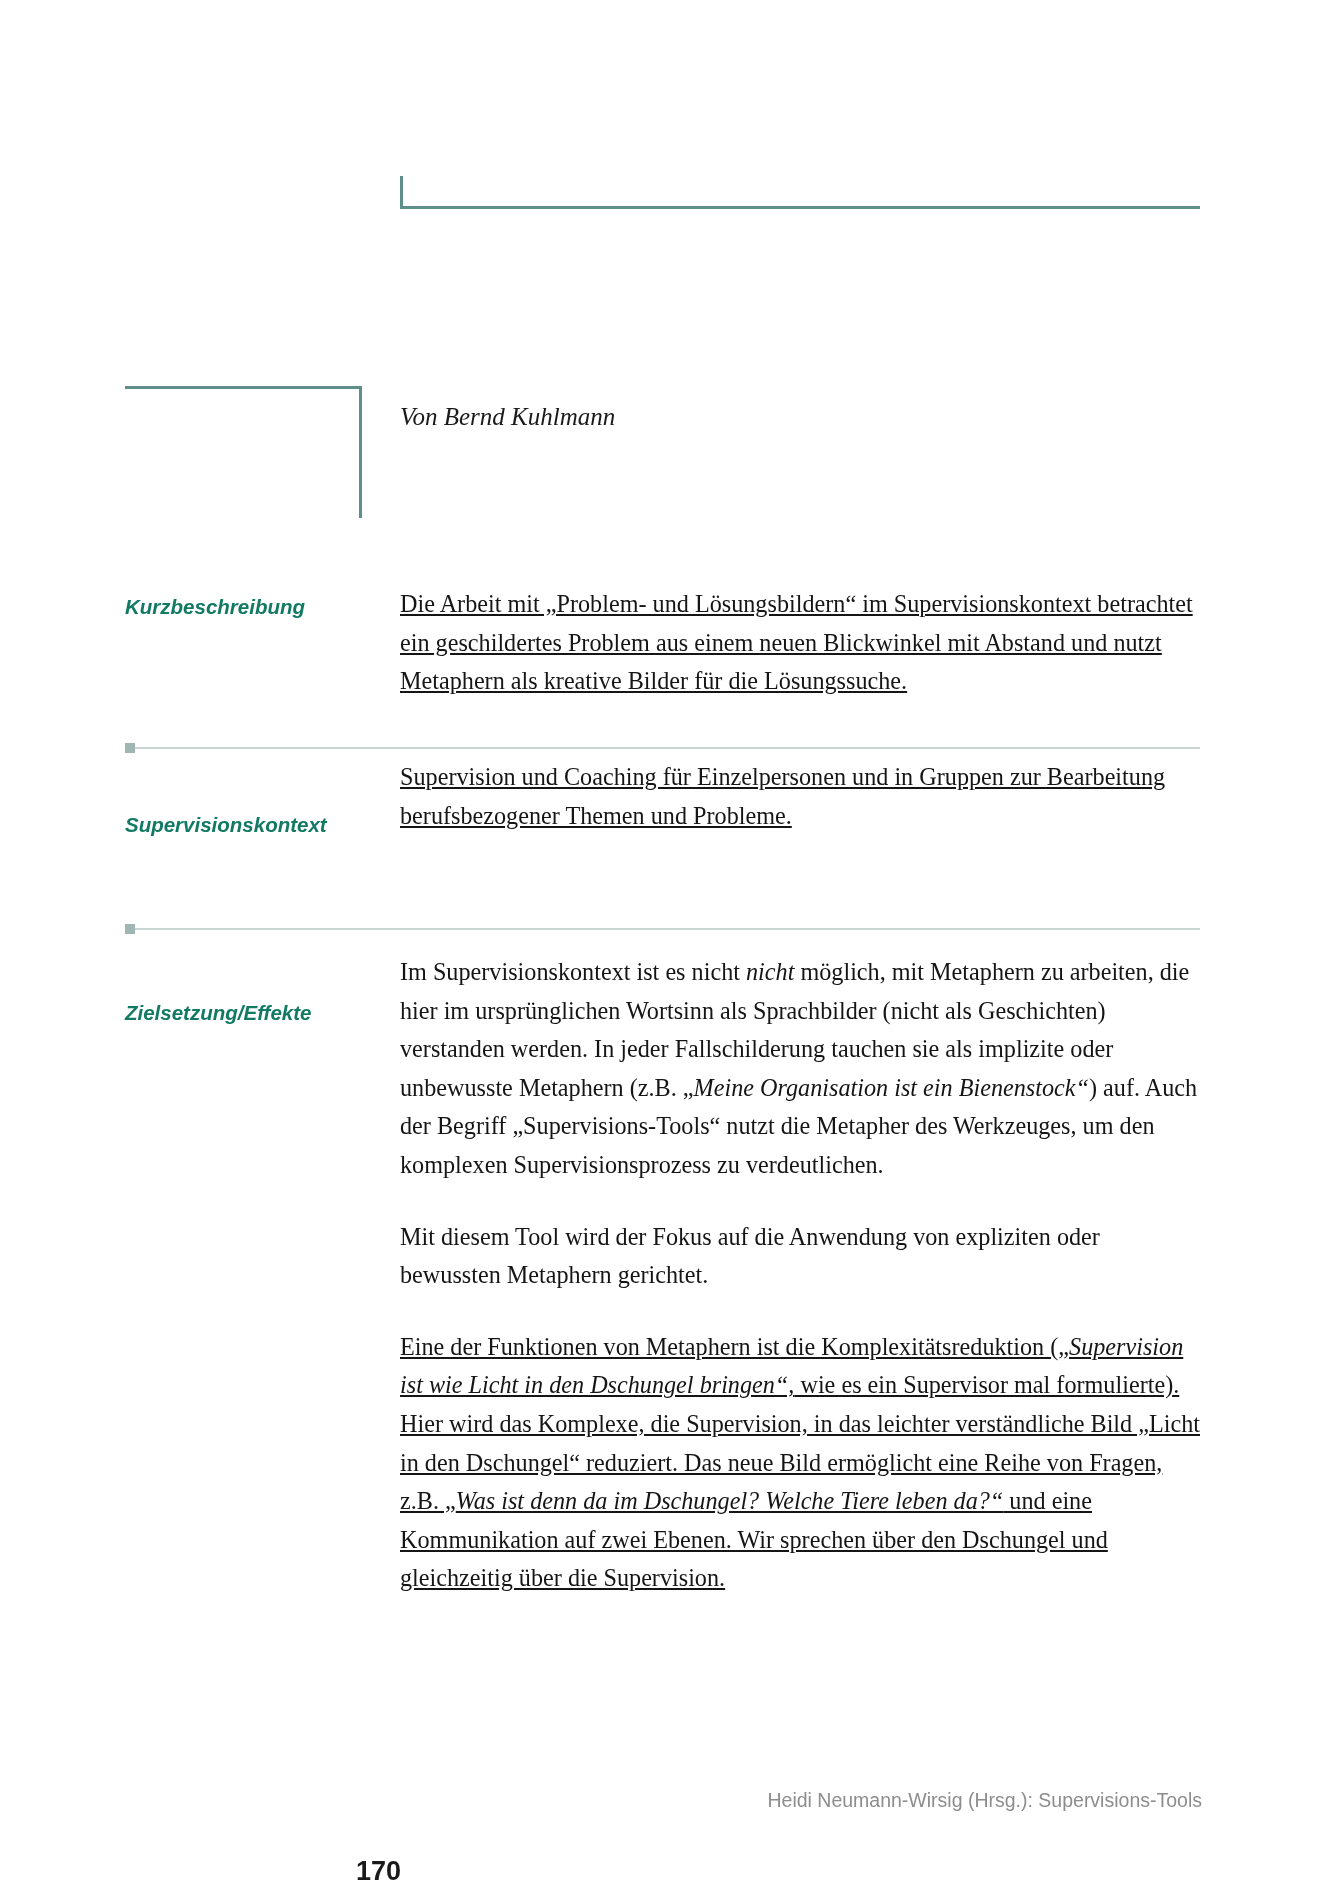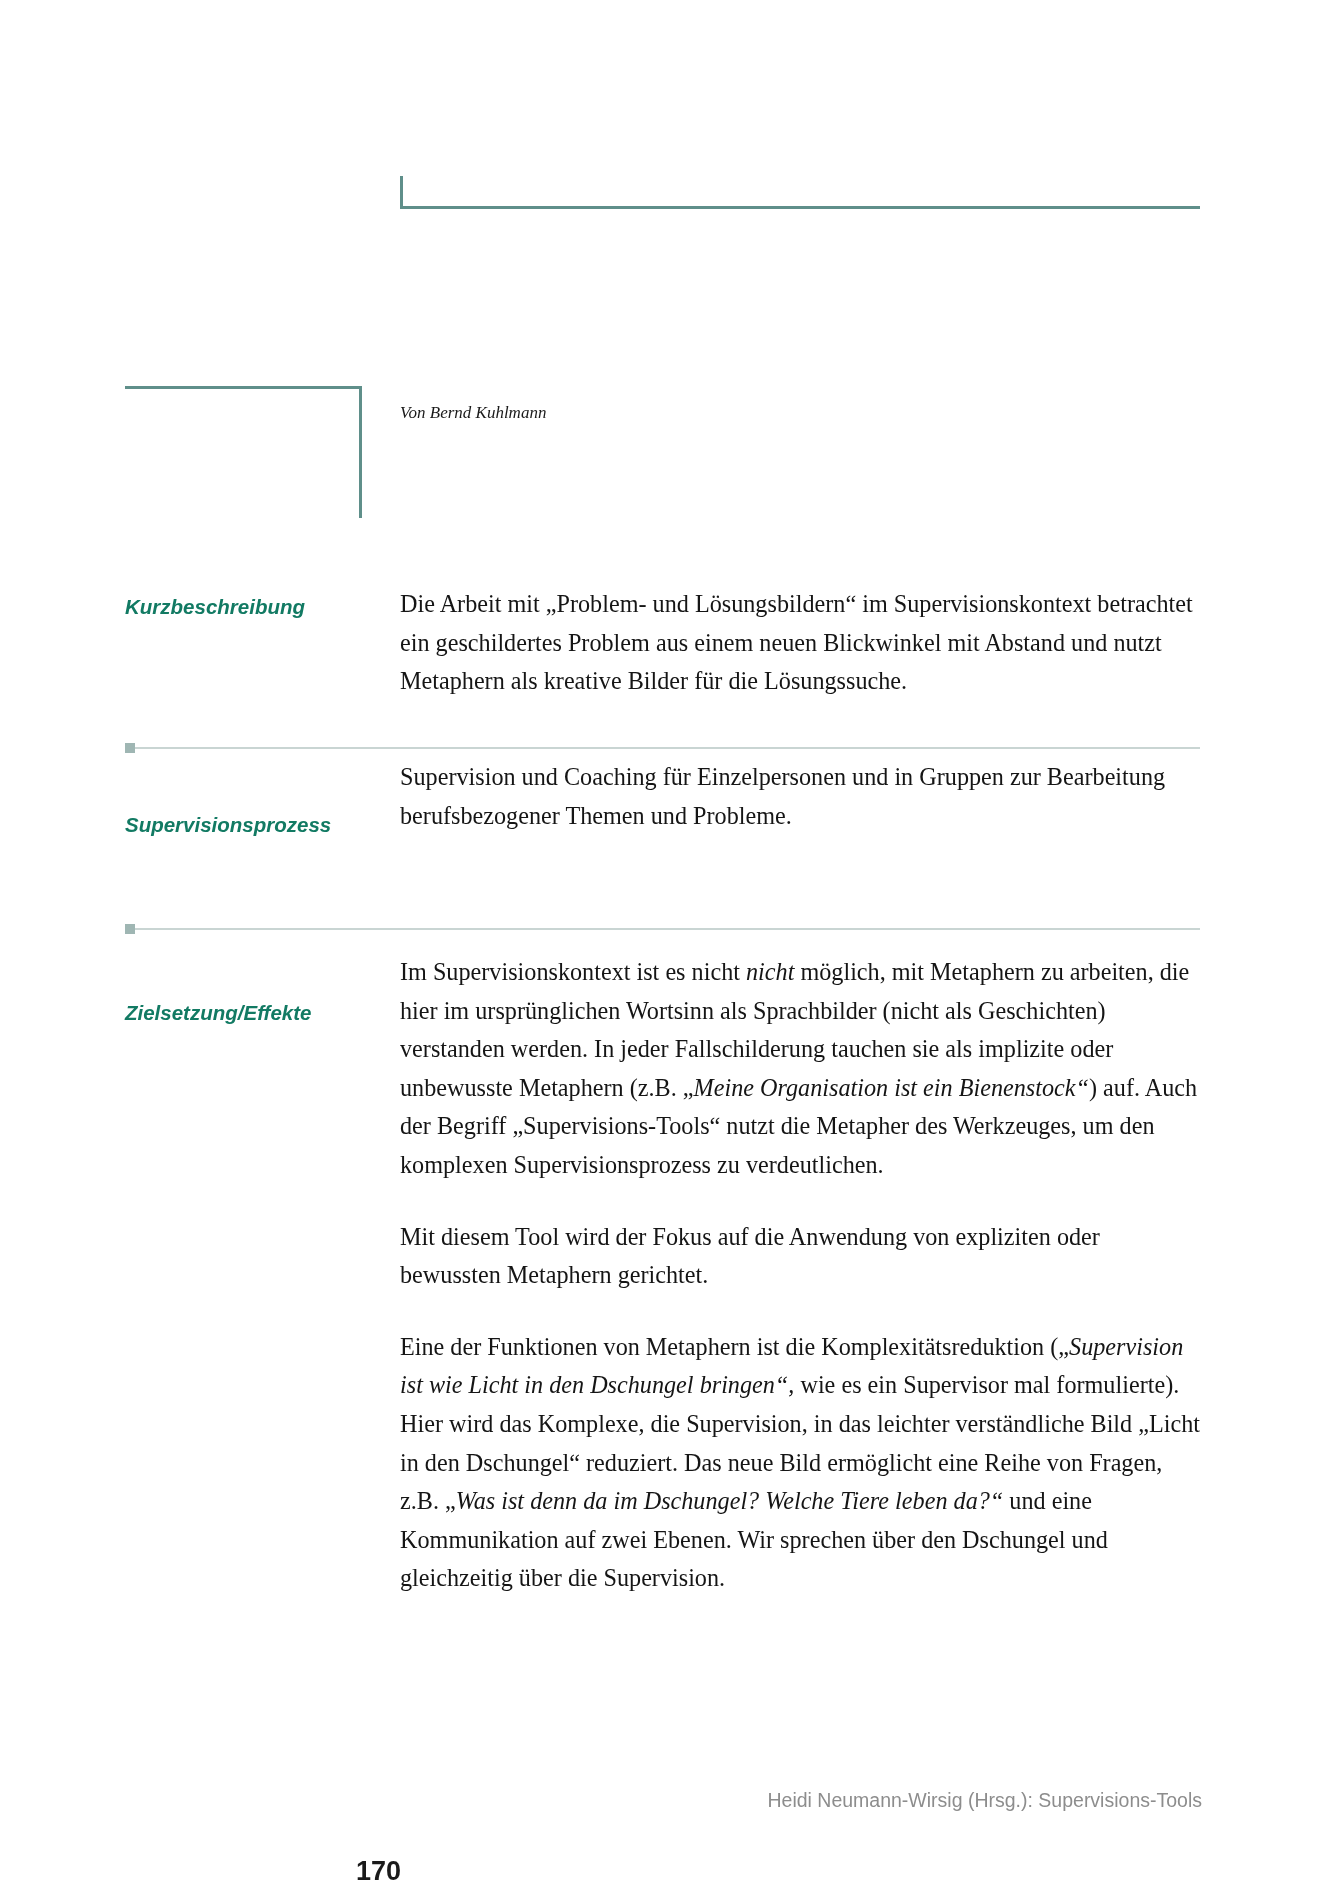--- a/index.html
+++ b/index.html
@@ -63,21 +63,21 @@
     color: #111111;
     letter-spacing: -0.4px;
   }
   .title .line { display: block; }
 
   
   .author {
     position: absolute;
     left: 400px;
     top: 403px;
-    font-size: 17px;
+    font-size: 25px;
     font-style: italic;
     color: #1a1a1a;
   }
 
   
   .section {
     position: absolute;
     left: 0;
     width: 1320px;
   }
@@ -98,21 +98,21 @@
     left: 400px;
     width: 805px;
     font-size: 24.2px;
     line-height: 38.6px;
     color: #151515;
     text-align: left;
   }
   .section-body p {
     margin: 0 0 33px 0;
   }
-  .section-body p:last-child { margin-bottom: 0; }
+  .section-body p:last-child { margin-bottom: 0; text-decoration: underline; }
   .section-body i { font-style: italic; }
 
   
   .separator {
     position: absolute;
     left: 125px;
     width: 1075px;
     height: 2px;
     background: #c9d5d3;
   }
@@ -162,21 +162,21 @@
   <div class="section">
     <div class="section-label" style="top:594px;">Kurzbeschreibung</div>
     <div class="section-body" style="top:585px;">
       <p>Die Arbeit mit „Problem- und Lösungsbildern“ im Supervisionskontext betrachtet ein geschildertes Problem aus einem neuen Blickwinkel mit Abstand und nutzt Metaphern als kreative Bilder für die Lösungssuche.</p>
     </div>
   </div>
 
   <div class="separator" style="top:747px;"></div>
 
   <div class="section">
-    <div class="section-label" style="top:812px;">Supervisionsprozess</div>
+    <div class="section-label" style="top:812px;">Supervisionskontext</div>
     <div class="section-body" style="top:758px;">
       <p>Supervision und Coaching für Einzelpersonen und in Gruppen zur Bearbeitung berufsbezogener Themen und Probleme.</p>
     </div>
   </div>
 
   <div class="separator" style="top:928px;"></div>
 
   <div class="section">
     <div class="section-label" style="top:1000px;">Zielsetzung/Effekte</div>
     <div class="section-body" style="top:953px;">

